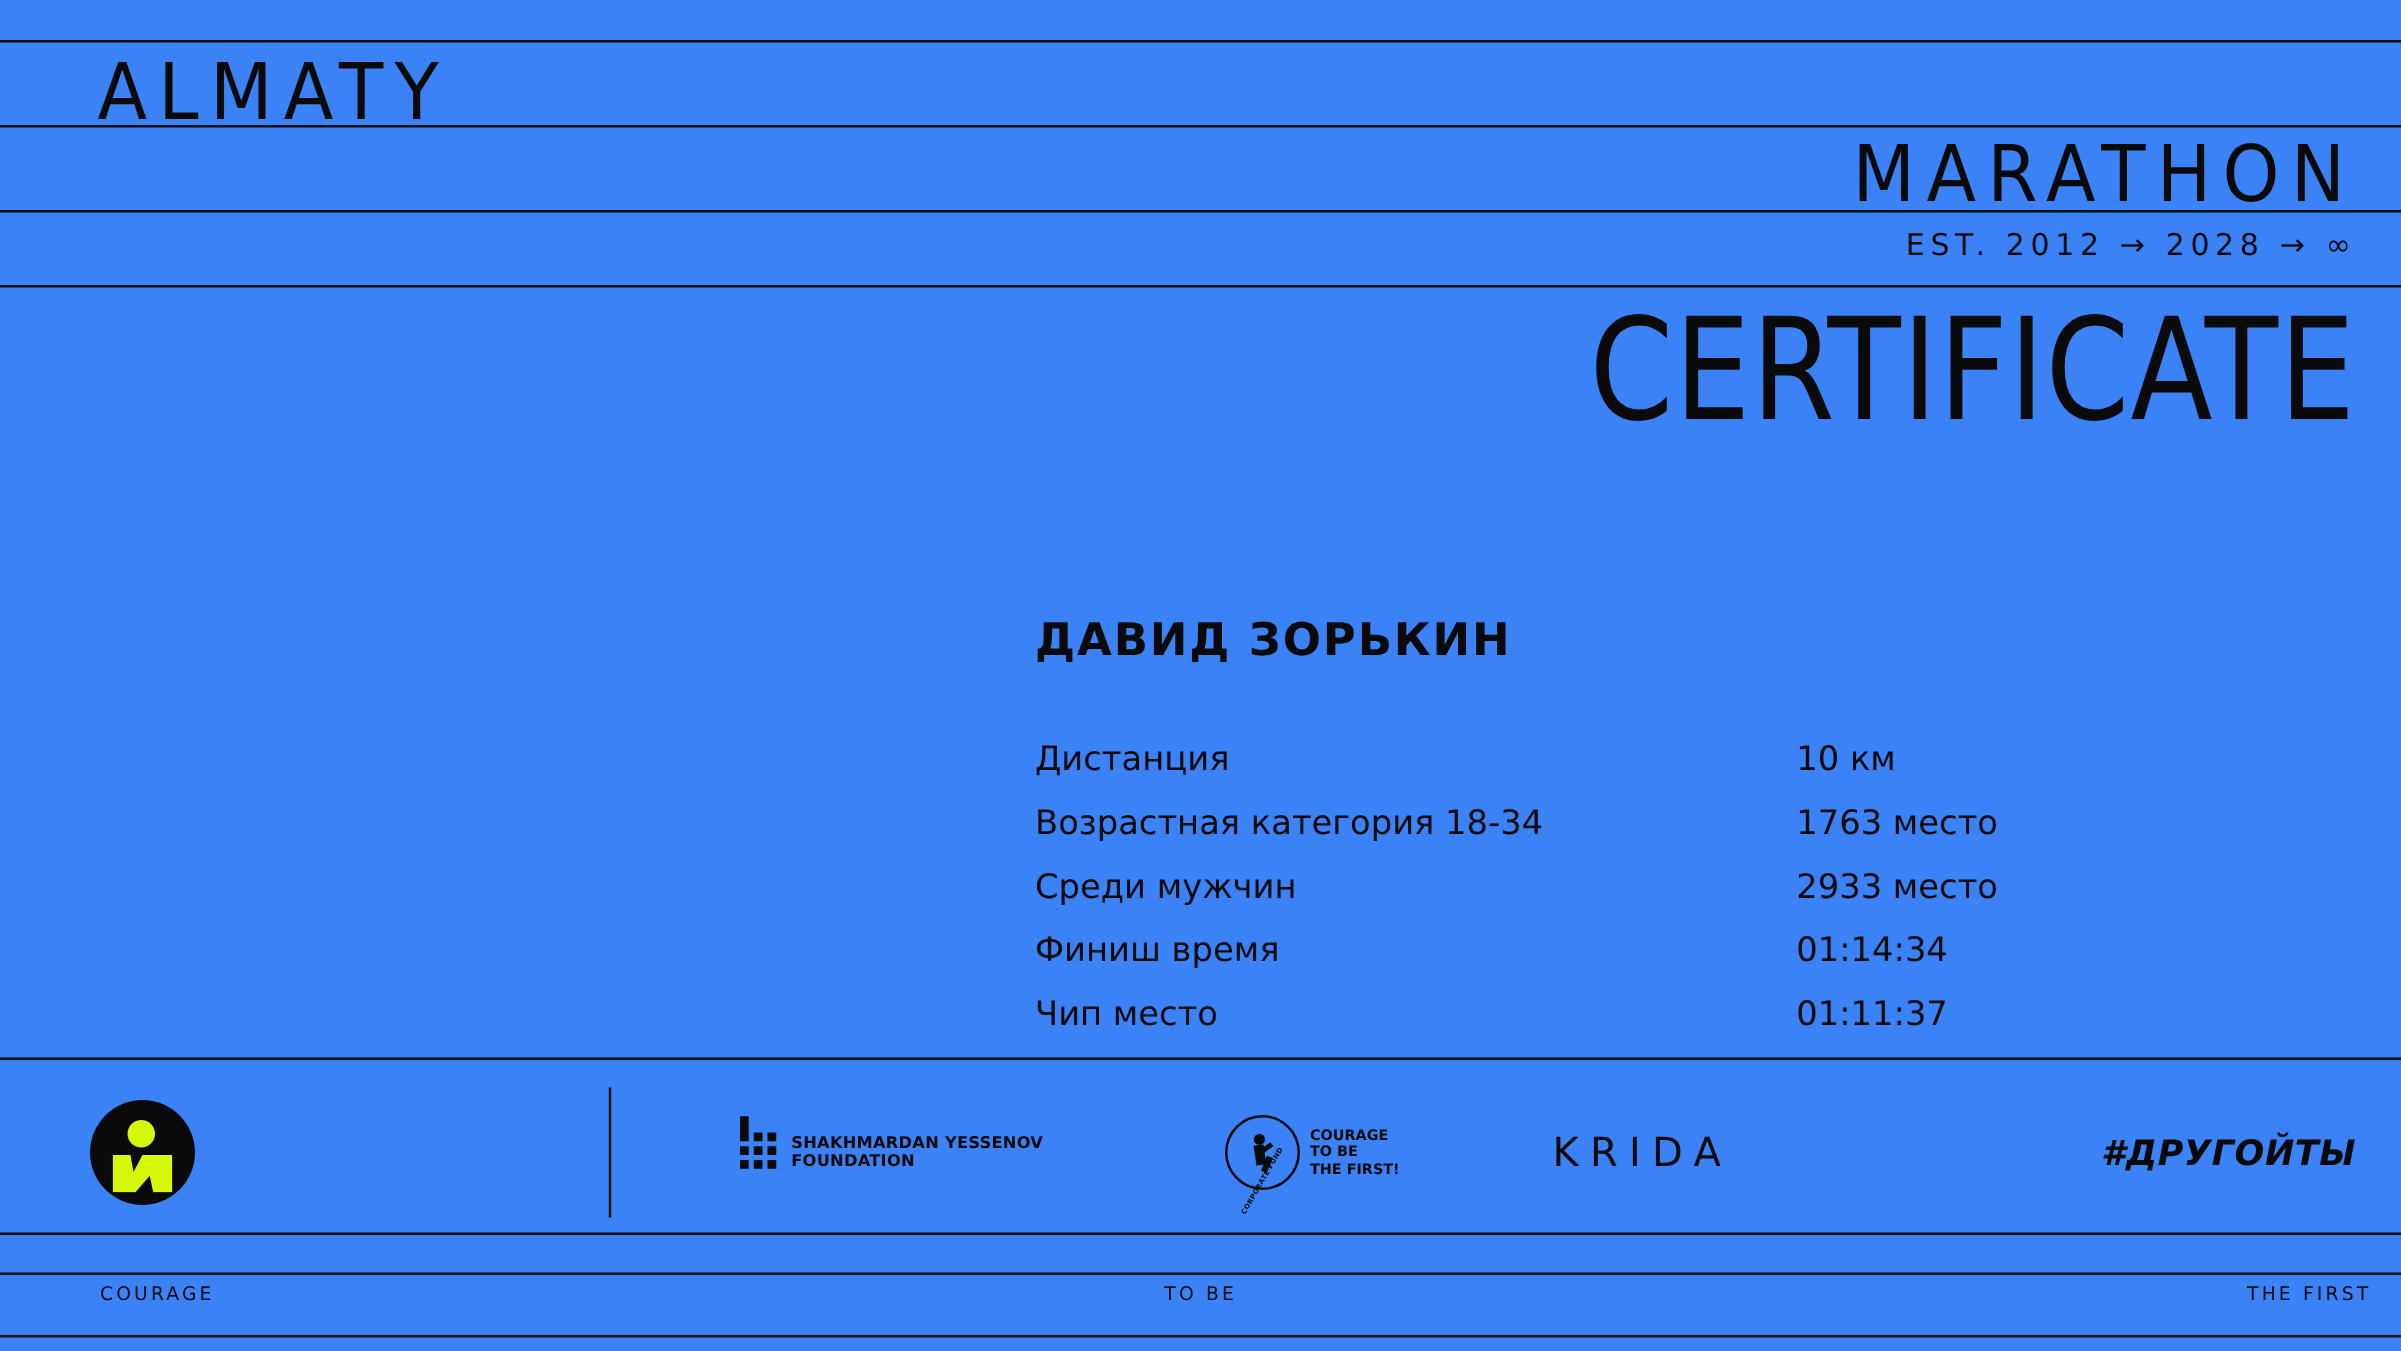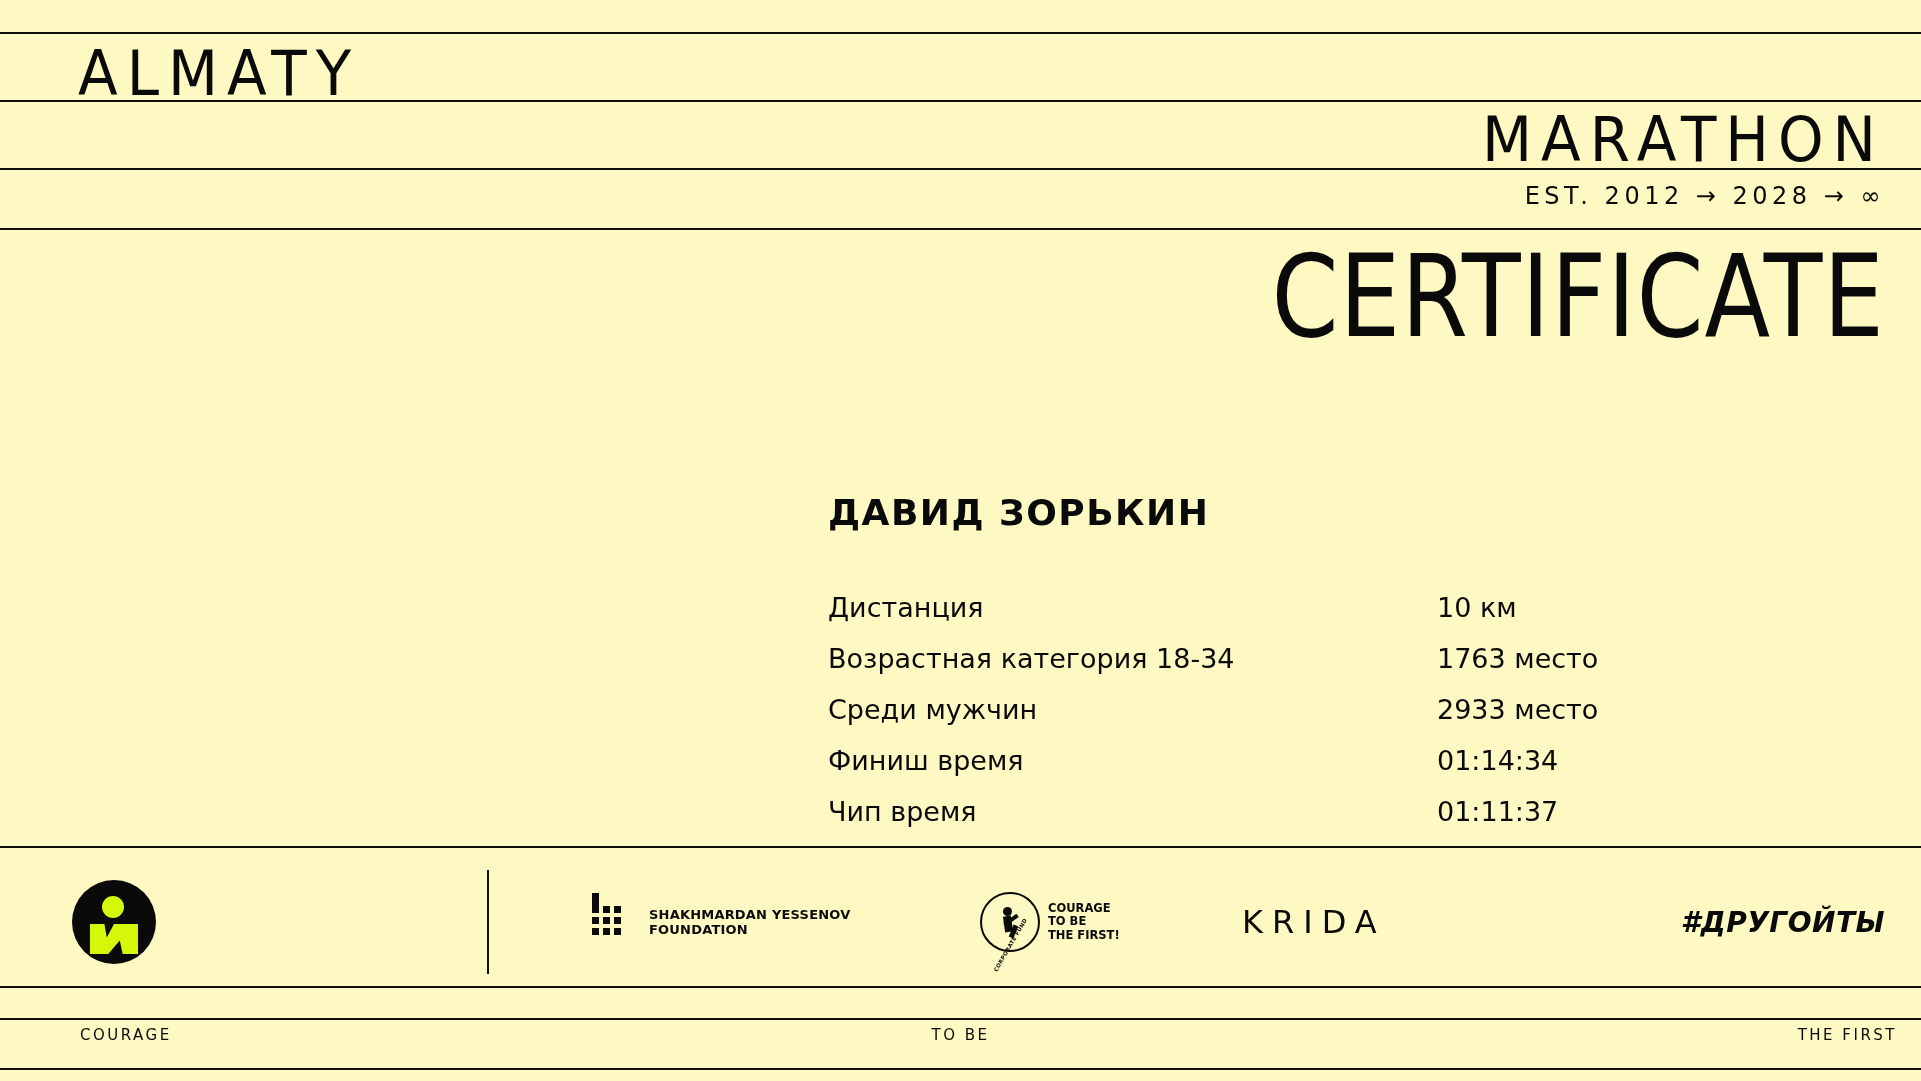--- a/index.html
+++ b/index.html
@@ -12,21 +12,21 @@
     height: 1081px;
     overflow: hidden;
     font-family: "Liberation Sans", sans-serif;
     color: #0a0a0a;
     position: relative;
   }
 
   .certificate {
     position: absolute;
     inset: 0;
-    background: #fef9c3;
+    background: #3b82f6;
     padding-left: 28px;
   }
 
   
   .rule {
     position: absolute;
     left: 0;
     width: 100%;
     height: 2px;
     background: #0f0f0f;
@@ -182,21 +182,21 @@
     width: 1.5px;
     height: 104px;
     background: #0f0f0f;
   }
 
   .sp-yessenov {
     position: absolute;
     left: 592px;
     display: flex;
     align-items: flex-end;
-    gap: 28px;
+    gap: 12px;
   }
   .yess-bars {
     display: grid;
     grid-template-columns: repeat(3, 7px);
     grid-template-rows: repeat(3, 7px);
     gap: 4px;
     transform: translateY(-2px);
   }
   .yess-bars i { background: #0a0a0a; display: block; width: 7px; height: 7px; }
   .yess-bars i.tall { height: 20px; margin-top: -13px; }
@@ -323,21 +323,21 @@
     </div>
     <div class="row">
       <div class="label">Среди мужчин</div>
       <div class="value">2933 место</div>
     </div>
     <div class="row">
       <div class="label">Финиш время</div>
       <div class="value">01:14:34</div>
     </div>
     <div class="row">
-      <div class="label">Чип время</div>
+      <div class="label">Чип место</div>
       <div class="value">01:11:37</div>
     </div>
   </div>
 
   <div class="sponsors">
 
     <div class="sp sp-kaspi">
       <div class="kaspi-mark"></div>
     </div>
 

